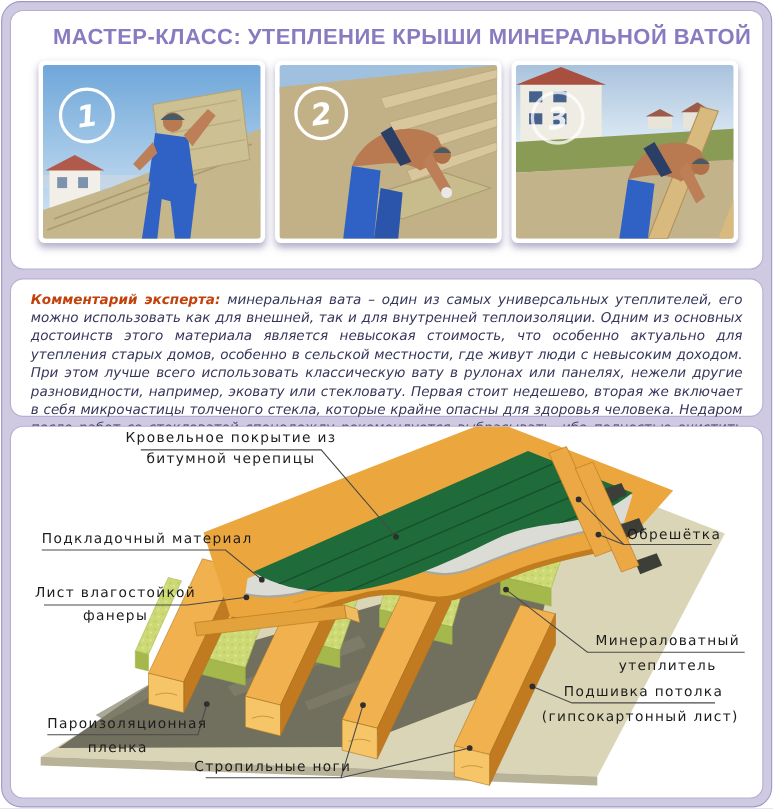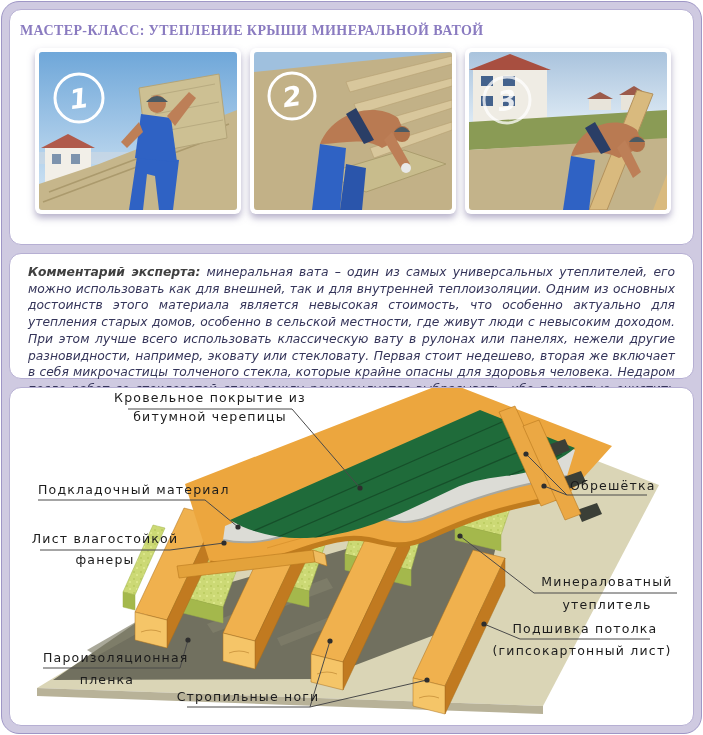--- a/index.html
+++ b/index.html
@@ -1,25 +1,25 @@
 <!DOCTYPE html>
 <html><head>
 <meta charset="utf-8">
 <style>
   html,body{margin:0;padding:0;}
   body{width:703px;height:735px;position:relative;background:#ffffff;font-family:"DejaVu Sans",sans-serif;overflow:hidden;}
   .card{position:absolute;inset:1px;border:1px solid #9f97c6;border-radius:18px;background:#cfcae1;padding:7px;box-sizing:border-box;display:flex;flex-direction:column;gap:8px;}
   .panel{background:#ffffff;border:1px solid #b6afd3;border-radius:12px;box-sizing:border-box;}
   .panel-top{height:236px;flex:none;}
-  .page-title{margin:13px 10px 9px;text-align:left;font-family:Liberation Serif, serif;font-weight:bold;font-size:14px;letter-spacing:.4px;color:#8a7bc0;}
+  .page-title{margin:13px 10px 9px;text-align:right;font-family:Liberation Sans, sans-serif;font-weight:bold;font-size:20px;letter-spacing:.4px;color:#8a7bc0;}
   .photos-row{display:flex;gap:9px;padding-left:25px;}
   .photo{width:206px;height:166px;background:#fff;border-radius:6px;box-shadow:0 4px 7px rgba(110,100,150,.5);padding:4px;box-sizing:border-box;flex:none;}
   .photo svg{display:block;border-radius:3px;}
   .panel-comment{height:126px;flex:none;padding:10px 18px 8px;font-style:italic;font-size:12.3px;line-height:1.36;color:#35355a;text-align:justify;}
-  .expert-label{font-weight:bold;color:#404040;}
+  .expert-label{font-weight:bold;color:#c2410c;}
   .panel-diagram{flex:1;display:flex;align-items:flex-start;justify-content:center;}
   .dlabel{font-family:"DejaVu Sans",sans-serif;font-size:12.5px;letter-spacing:1.2px;fill:#1c1c1c;}
   .leader{stroke:#4a4a4a;stroke-width:1;fill:none;}
   .dot{fill:#2e2e2e;}
   .badge-circ{fill:none;stroke:#ffffff;stroke-width:3;}
   .badge-num{fill:#ffffff;font-family:"DejaVu Sans",sans-serif;font-style:italic;font-weight:bold;font-size:27px;text-anchor:middle;}
 </style>
 </head>
 <body>
 

